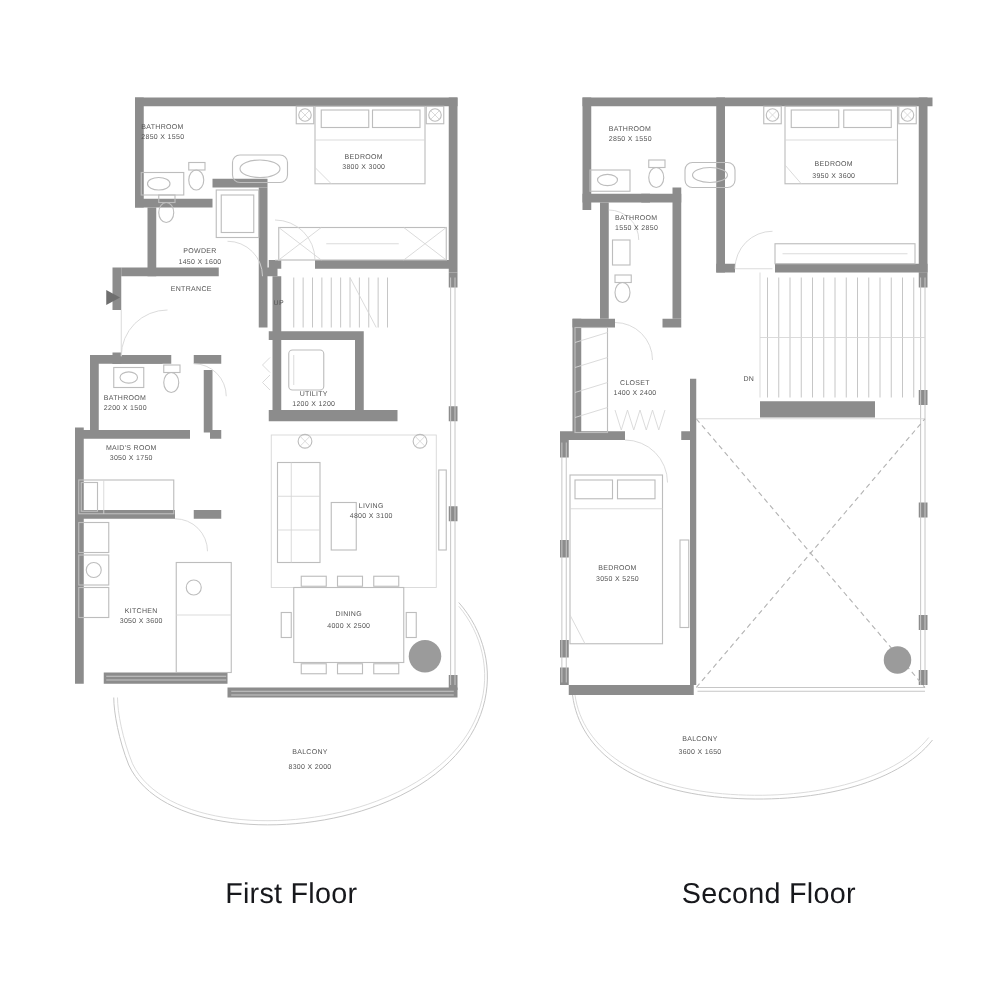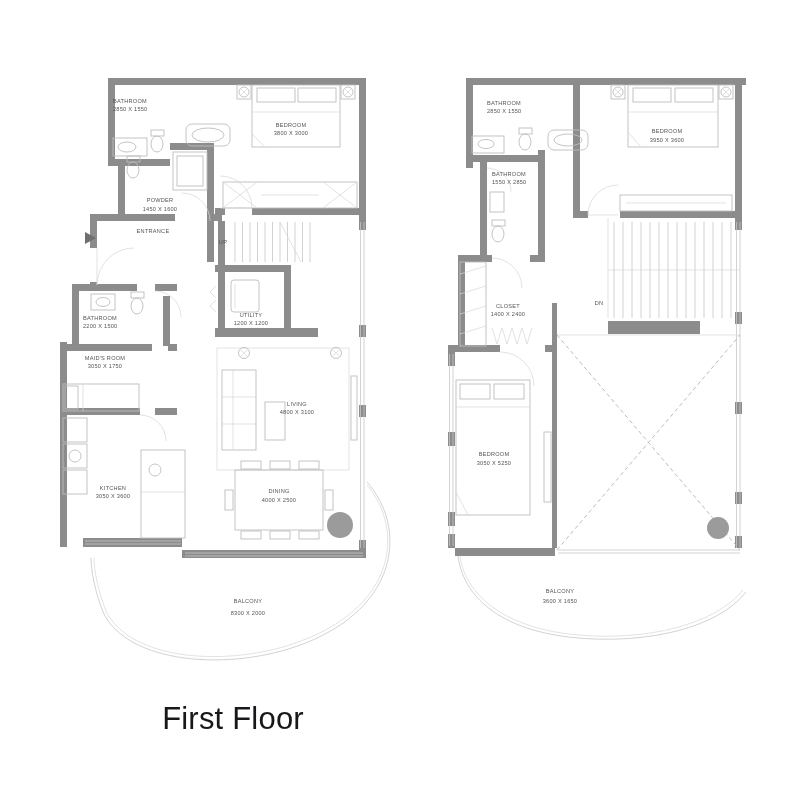--- a/index.html
+++ b/index.html
@@ -6,21 +6,21 @@
     --wall:#8c8c8c; --line:#c6c6c6; --line2:#d6d6d6; --fixture:#bdbdbd;
     --text:#555555; --title:#17181c; --column:#9b9b9b; --dash:#b3b3b3; --bg:#ffffff;
   }
   html,body{margin:0;padding:0;}
   body{font-family:"Liberation Sans", sans-serif; background:var(--bg);}
   .canvas{position:relative;width:800px;height:800px;background:var(--bg);overflow:hidden;}
   .plan{position:absolute;}
   .plan-first{left:55px;top:72px;}
   .plan-second{left:448px;top:72px;}
   .floor-title{position:absolute;top:701px;width:220px;text-align:center;
-    font-size:31px;color:var(--title);letter-spacing:.2px;}
+    font-size:23px;color:var(--title);letter-spacing:.2px;}
   .title-first{left:123px;}
   .title-second{left:505px;}
   
   .w{fill:var(--wall);stroke:none;}
   .ln{stroke:var(--line);stroke-width:.8;fill:none;}
   .ln2{stroke:var(--line2);stroke-width:.7;fill:none;}
   .fxo{stroke:var(--fixture);stroke-width:.9;fill:none;}
   .dash{stroke:var(--dash);stroke-width:.9;fill:none;stroke-dasharray:4 3;}
   .arc{stroke:var(--line2);stroke-width:.7;fill:none;}
   .col{fill:var(--column);stroke:none;}
@@ -345,14 +345,15 @@
       <text class="rl" x="60" y="244">1400 X 2400</text>
       <text class="rl" x="151" y="233">DN</text>
       <text class="rl" x="46" y="384">BEDROOM</text>
       <text class="rl" x="46" y="393">3050 X 5250</text>
       <text class="rl" x="112" y="521">BALCONY</text>
       <text class="rl" x="112" y="531">3600 X 1650</text>
     </g>
   </svg>
 
   <div class="floor-title title-first">First Floor</div>
+  <div class="floor-title title-second">Second Floor</div>
 
 </div>
 
 </body></html>

